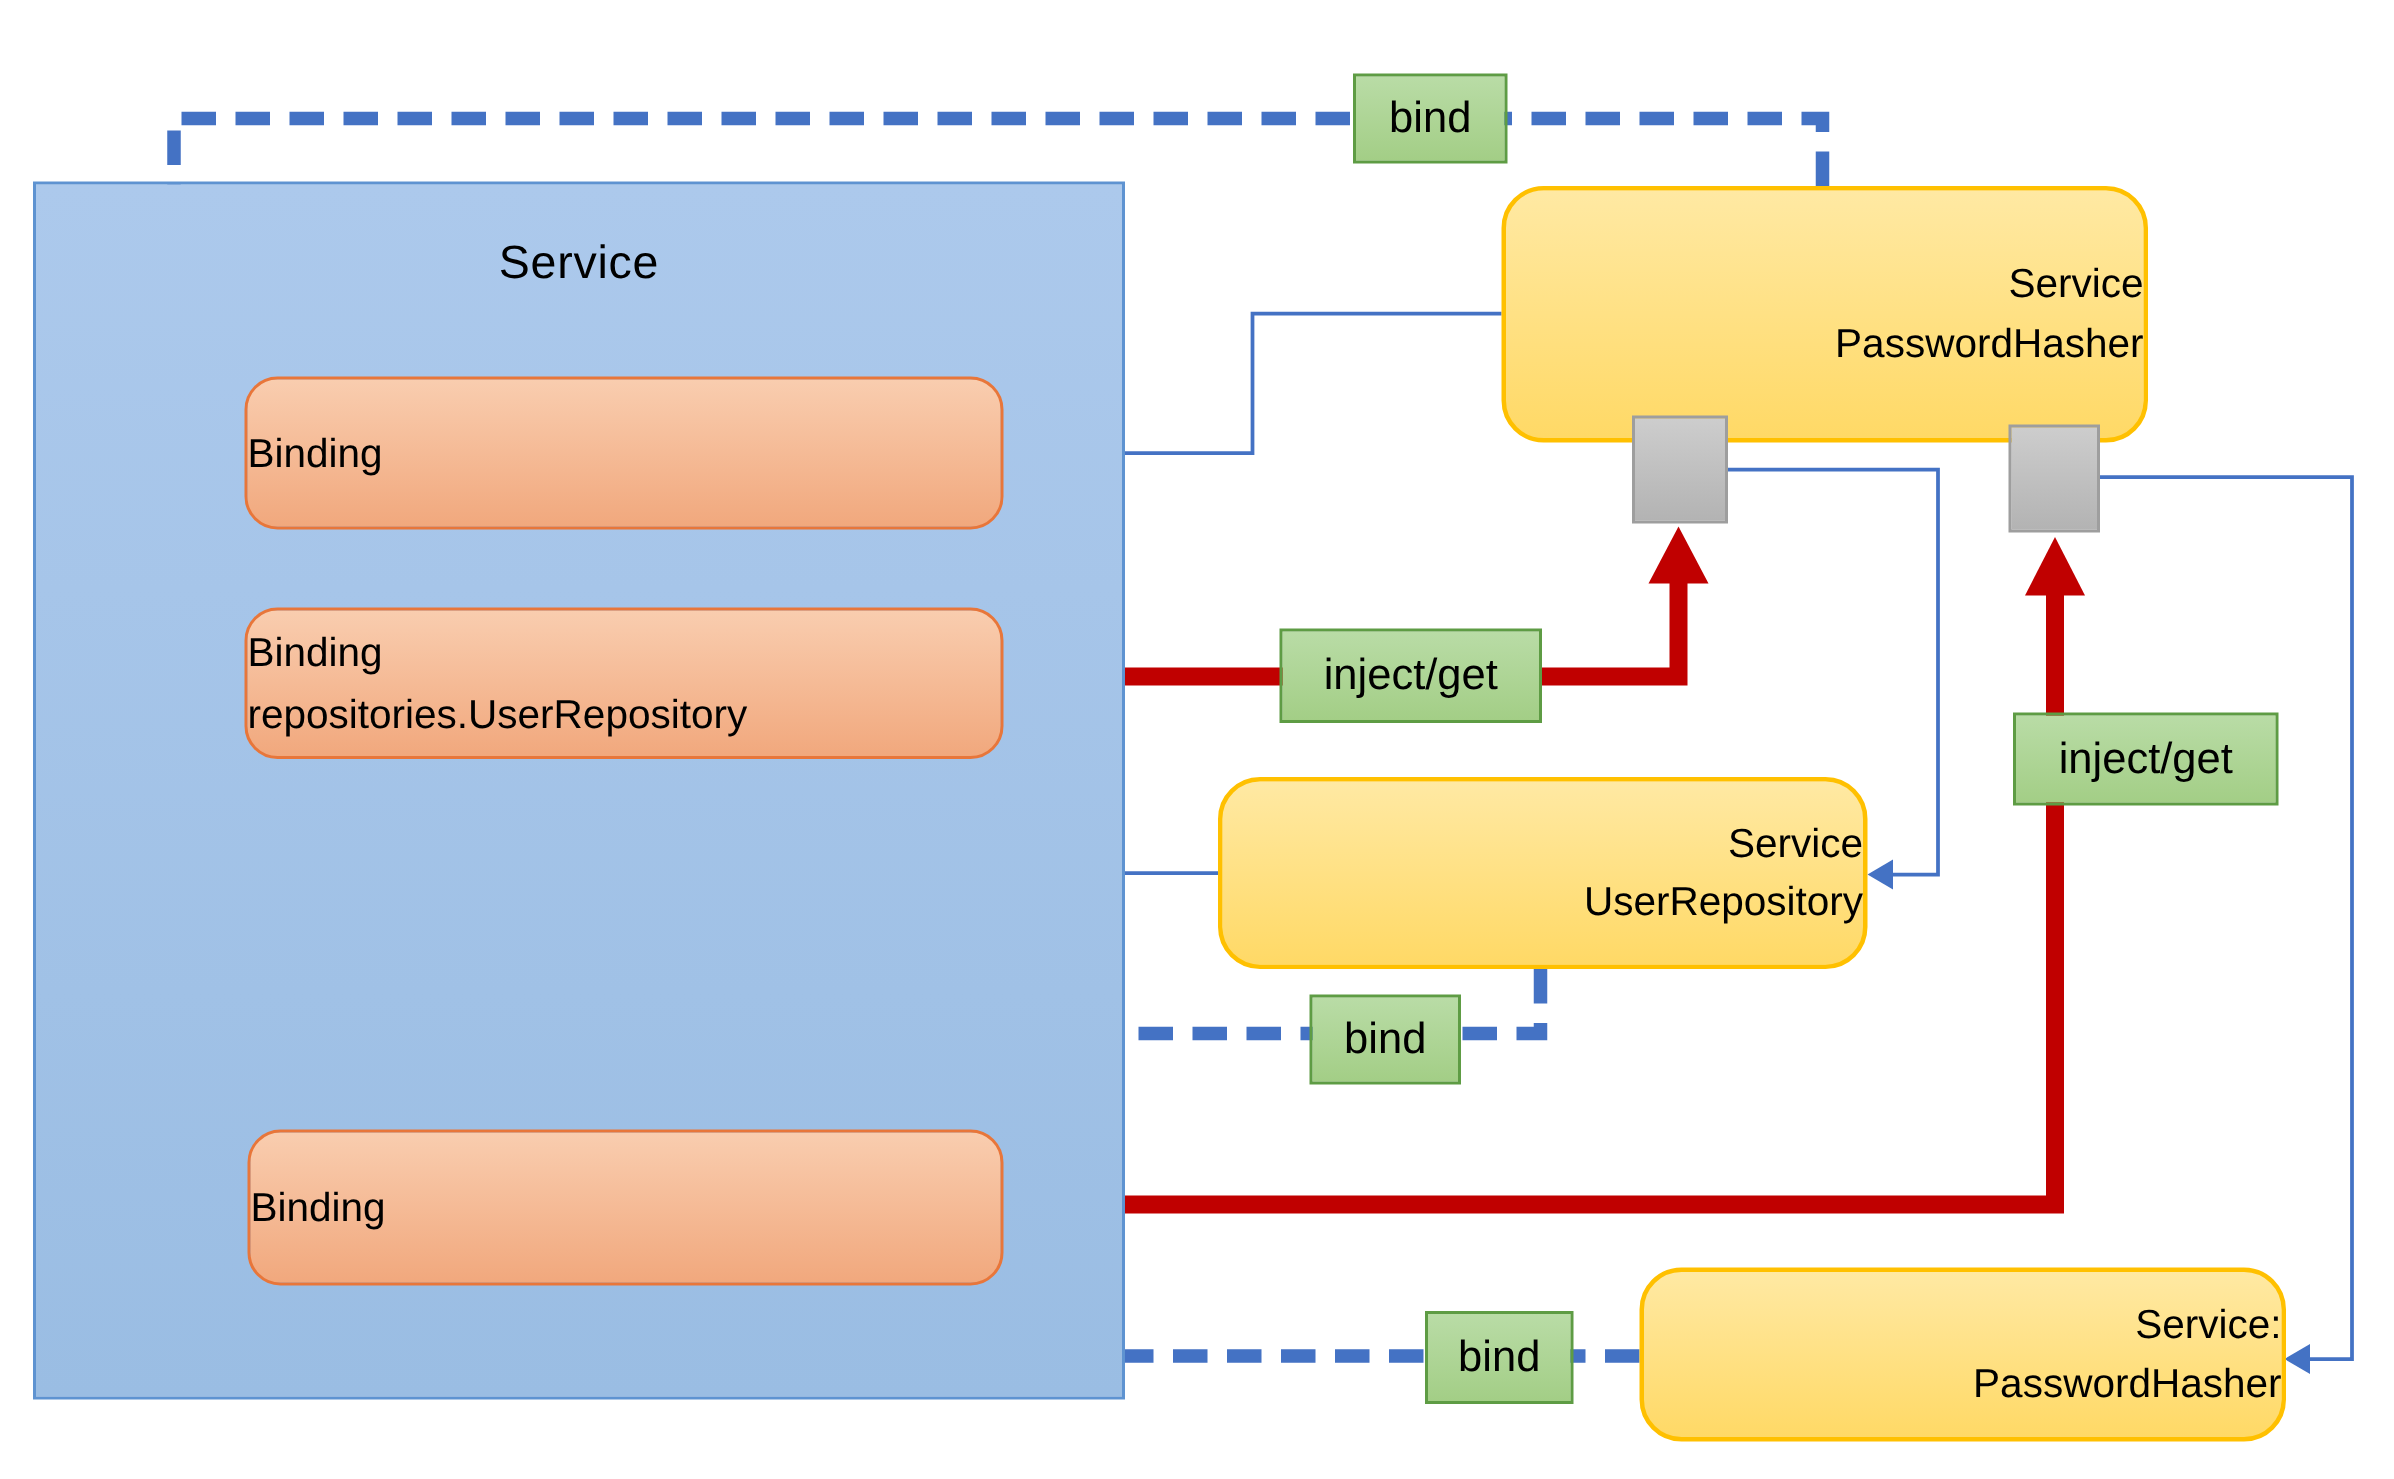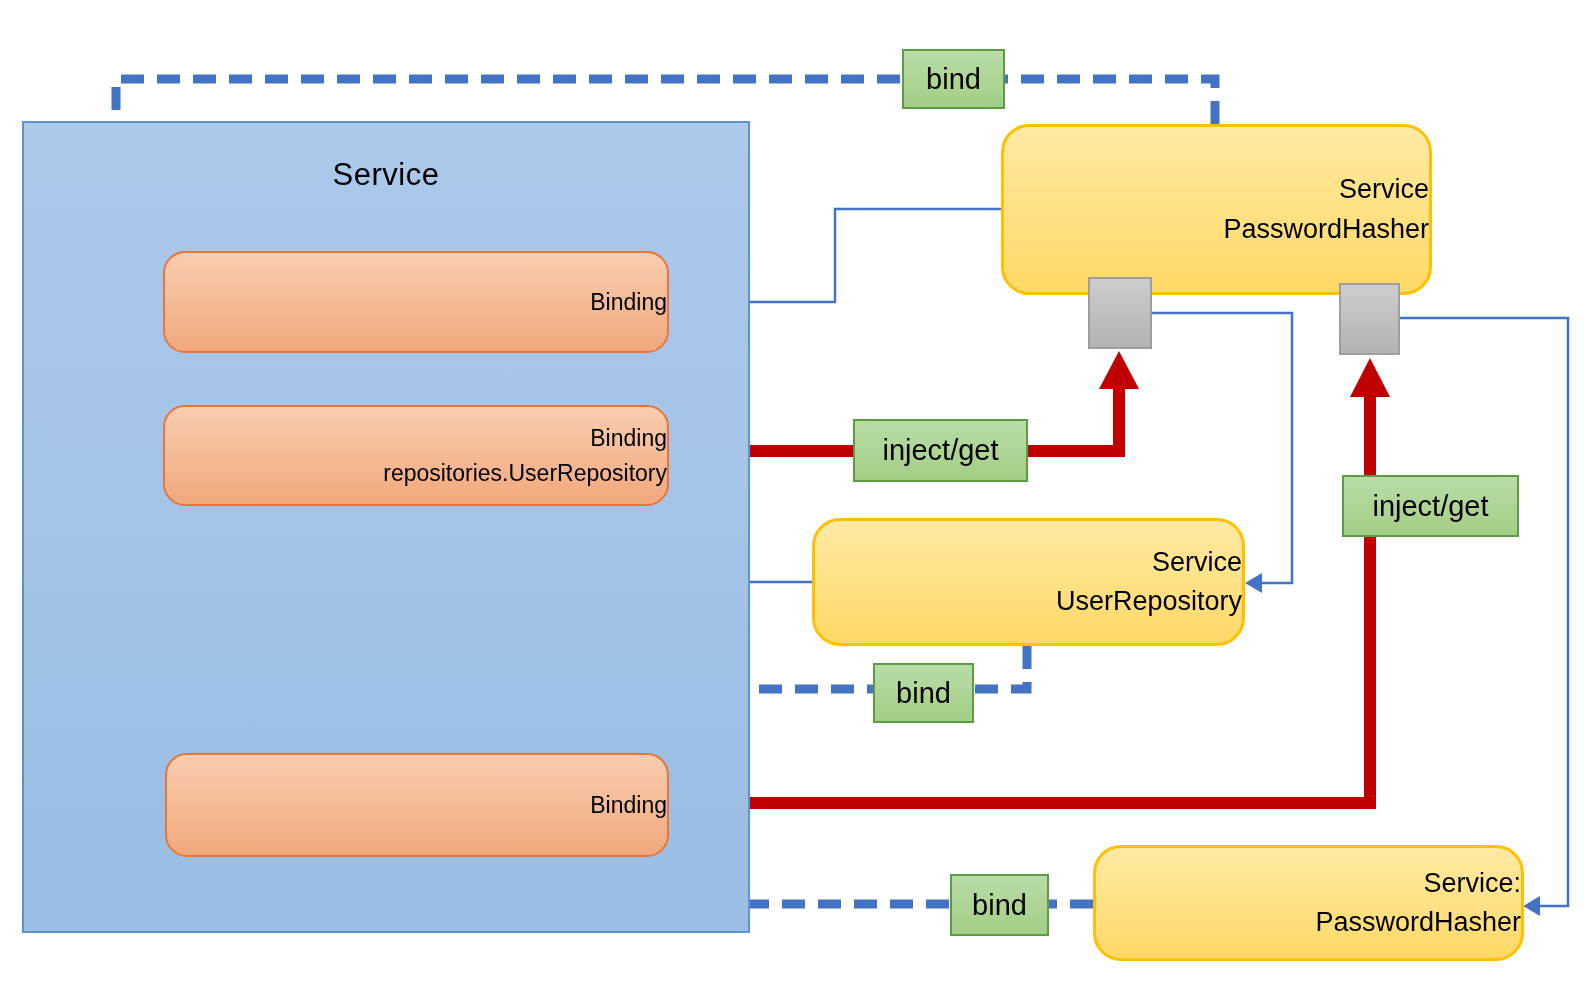--- a/index.html
+++ b/index.html
@@ -30,22 +30,22 @@
     position: absolute; left: 0; top: 34px; width: 100%;
     text-align: center;
     font-size: 31px; font-weight: 500; letter-spacing: 0.5px;
   }
 
   
   .binding-box {
     background: linear-gradient(180deg, var(--binding-fill-top, #F9CDAF), var(--binding-fill-bottom, #F1A87D));
     border: 2px solid var(--binding-border, #E8763A);
     border-radius: 22px;
-    display: flex; flex-direction: column; align-items: flex-end; justify-content: center;
-    font-size: 23px; line-height: 1.5; text-align: center;
+    display: flex; flex-direction: column; align-items: flex-start; justify-content: center;
+    font-size: 27px; line-height: 1.5; text-align: center;
   }
   #binding-controllers { left: 163px; top: 251px; width: 506px; height: 102px; }
   #binding-repositories { left: 163px; top: 405px; width: 506px; height: 101px; }
   #binding-utilities   { left: 165px; top: 753px; width: 504px; height: 104px; }
 
   
   .service-box {
     background: linear-gradient(180deg, var(--service-fill-top, #FFE9A3), var(--service-fill-bottom, #FFD966));
     border: 3px solid var(--service-border, #FFC000);
     border-radius: 28px;

